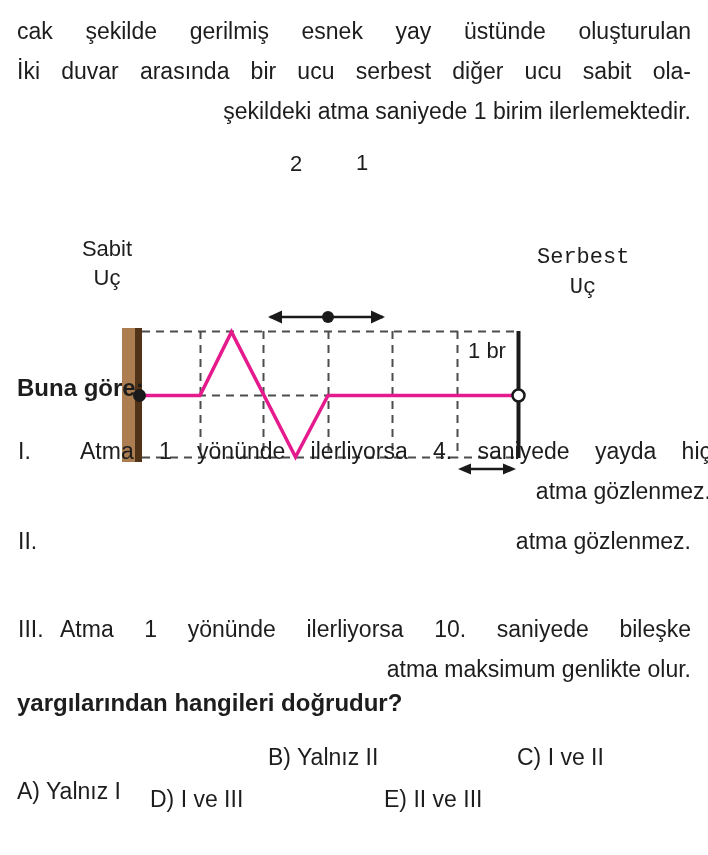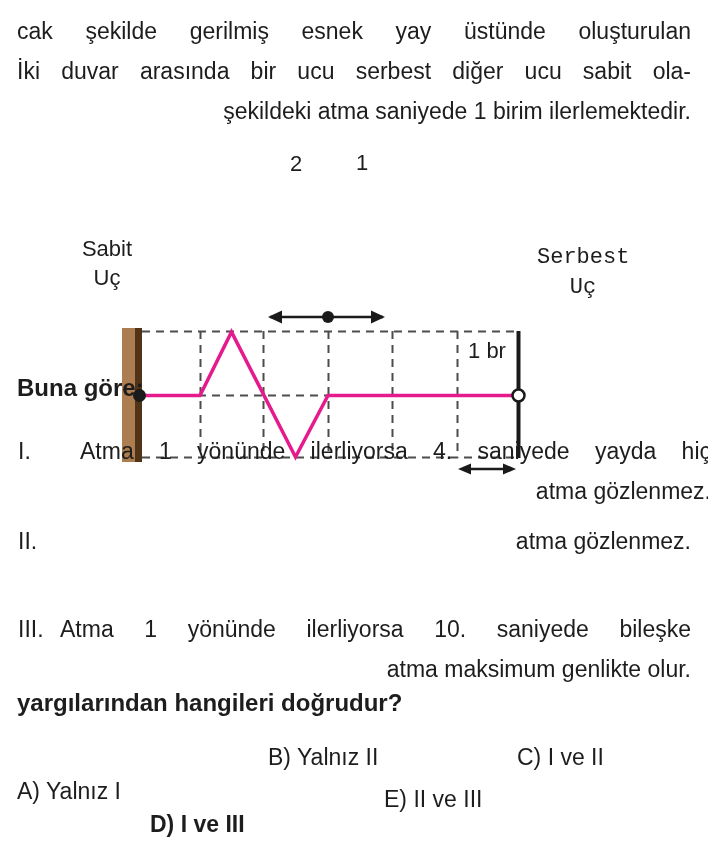--- a/index.html
+++ b/index.html
@@ -103,14 +103,14 @@
 <div class="abs stmt-text" style="top:609px;">
   <div class="jline">Atma 1 yönünde ilerliyorsa 10. saniyede bileşke</div>
   <div class="lline">atma maksimum genlikte olur.</div>
 </div>
 
 <div class="abs prompt bold">yargılarından hangileri doğrudur?</div>
 
 <div class="abs opt" style="left:17px;top:744px;margin-top:34px;">A) Yalnız I</div>
 <div class="abs opt" style="left:268px;top:744px;">B) Yalnız II</div>
 <div class="abs opt" style="left:517px;top:744px;">C) I ve II</div>
-<div class="abs opt" style="left:150px;top:811px;font-weight:bold;">D) I ve III</div>
+<div class="abs opt" style="left:150px;top:786px;">D) I ve III</div>
 <div class="abs opt" style="left:384px;top:786px;text-align:center;">E) II ve III</div>
 
 </body></html>

